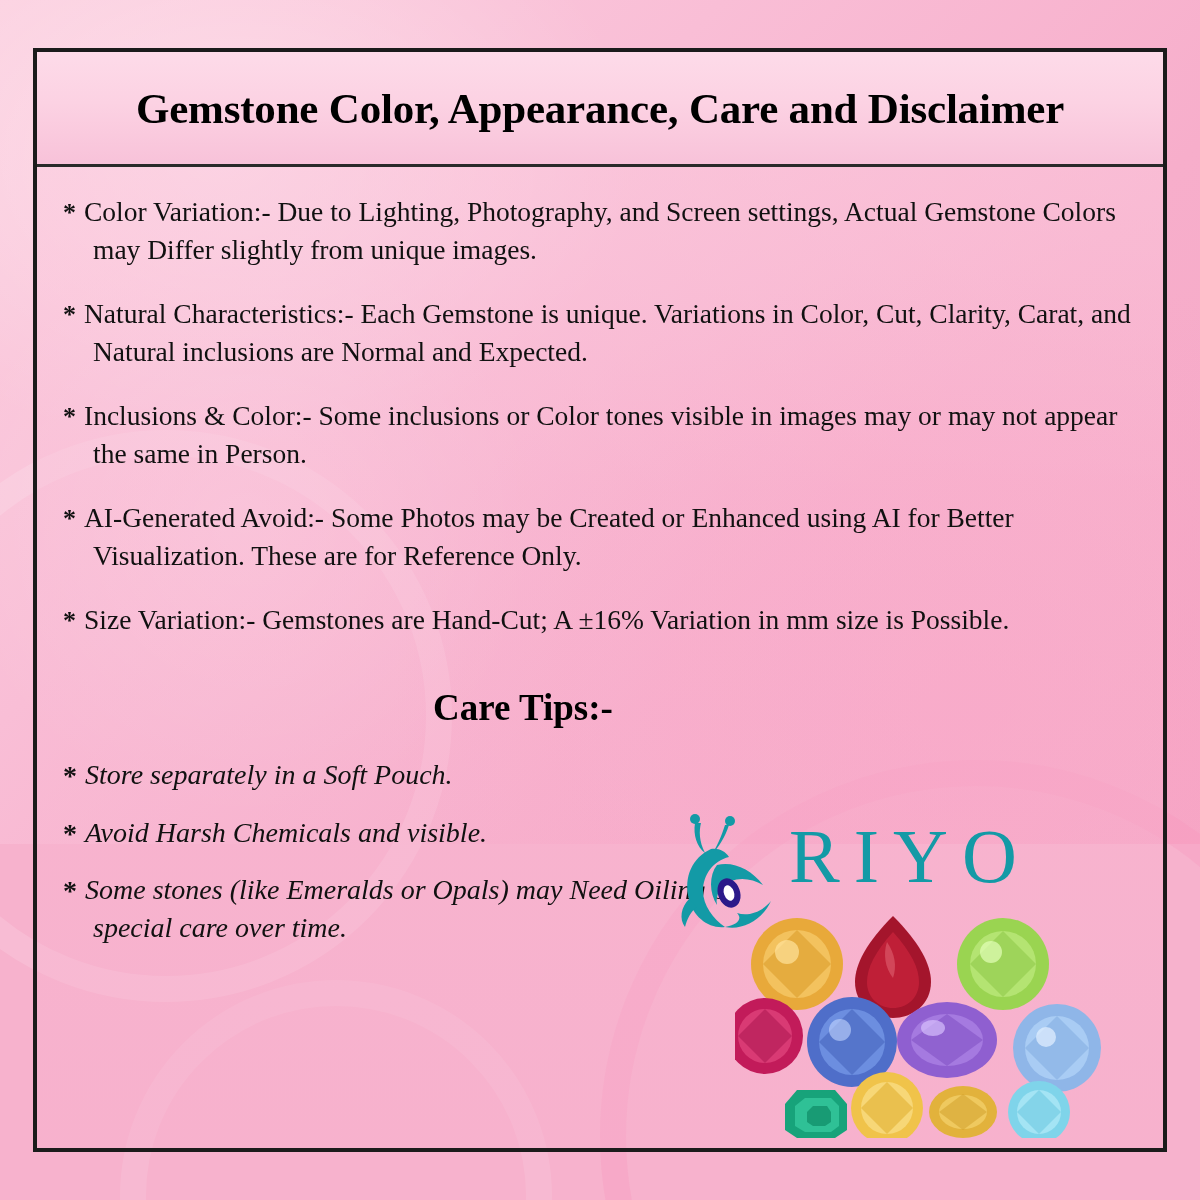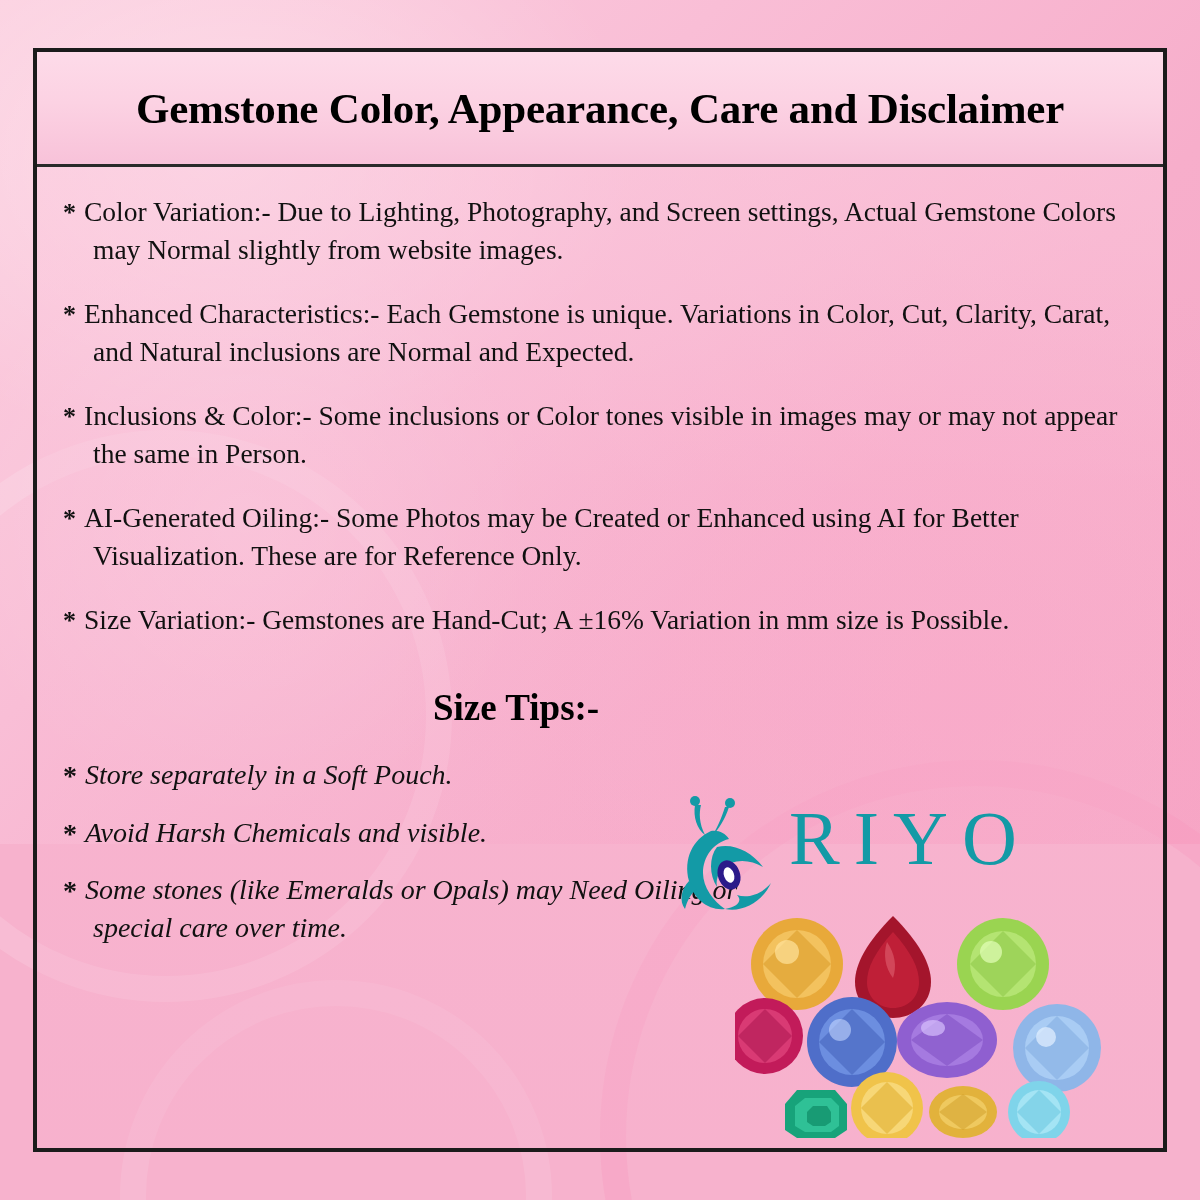--- a/index.html
+++ b/index.html
@@ -121,21 +121,21 @@
     display: block;
     padding-left: 30px;
     text-indent: -8px;
     font-style: italic;
   }
 
   
   .brand {
     position: absolute;
     right: 24px;
-    top: 735px;
+    top: 753px;
     width: 480px;
     height: 140px;
   }
   .brand-text {
     position: absolute;
     left: 130px;
     top: 8px;
     font-family: "Liberation Serif", serif;
     font-size: 76px;
     letter-spacing: 14px;
@@ -169,45 +169,45 @@
   <div class="card">
 
     <div class="title-band">
       <div class="title">Gemstone Color, Appearance, Care and Disclaimer</div>
     </div>
 
     <div class="body">
 
       <div class="item">
         <span class="star">*</span>
-        <span class="txt"><span class="lead">Color Variation:-</span><span> Due to Lighting, Photography, and Screen settings, Actual Gemstone Colors may Normal slightly from website images.</span></span>
-      </div>
-
-      <div class="item">
-        <span class="star">*</span>
-        <span class="txt"><span class="lead">Enhanced Characteristics:-</span><span> Each Gemstone is unique. Variations in Color, Cut, Clarity, Carat, and Natural inclusions are Normal and Expected.</span></span>
+        <span class="txt"><span class="lead">Color Variation:-</span><span> Due to Lighting, Photography, and Screen settings, Actual Gemstone Colors may Differ slightly from unique images.</span></span>
+      </div>
+
+      <div class="item">
+        <span class="star">*</span>
+        <span class="txt"><span class="lead">Natural Characteristics:-</span><span> Each Gemstone is unique. Variations in Color, Cut, Clarity, Carat, and Natural inclusions are Normal and Expected.</span></span>
       </div>
 
       <div class="item">
         <span class="star">*</span>
         <span class="txt"><span class="lead">Inclusions &amp; Color:-</span><span> Some inclusions or Color tones visible in images may or may not appear the same in Person.</span></span>
       </div>
 
       <div class="item">
         <span class="star">*</span>
-        <span class="txt"><span class="lead">AI-Generated Oiling:-</span><span> Some Photos may be Created or Enhanced using AI for Better Visualization. These are for Reference Only.</span></span>
+        <span class="txt"><span class="lead">AI-Generated Avoid:-</span><span> Some Photos may be Created or Enhanced using AI for Better Visualization. These are for Reference Only.</span></span>
       </div>
 
       <div class="item">
         <span class="star">*</span>
         <span class="txt"><span class="lead">Size Variation:-</span><span> Gemstones are Hand-Cut; A ±16% Variation in mm size is Possible.</span></span>
       </div>
 
       <div class="care-row">
-        <div class="care-tips">Size Tips:-</div>
+        <div class="care-tips">Care Tips:-</div>
       </div>
 
       <div class="tips">
         <div class="tip">
           <span class="star">*</span>
           <span class="txt">Store separately in a Soft Pouch.</span>
         </div>
         <div class="tip">
           <span class="star">*</span>
           <span class="txt">Avoid Harsh Chemicals and visible.</span>

